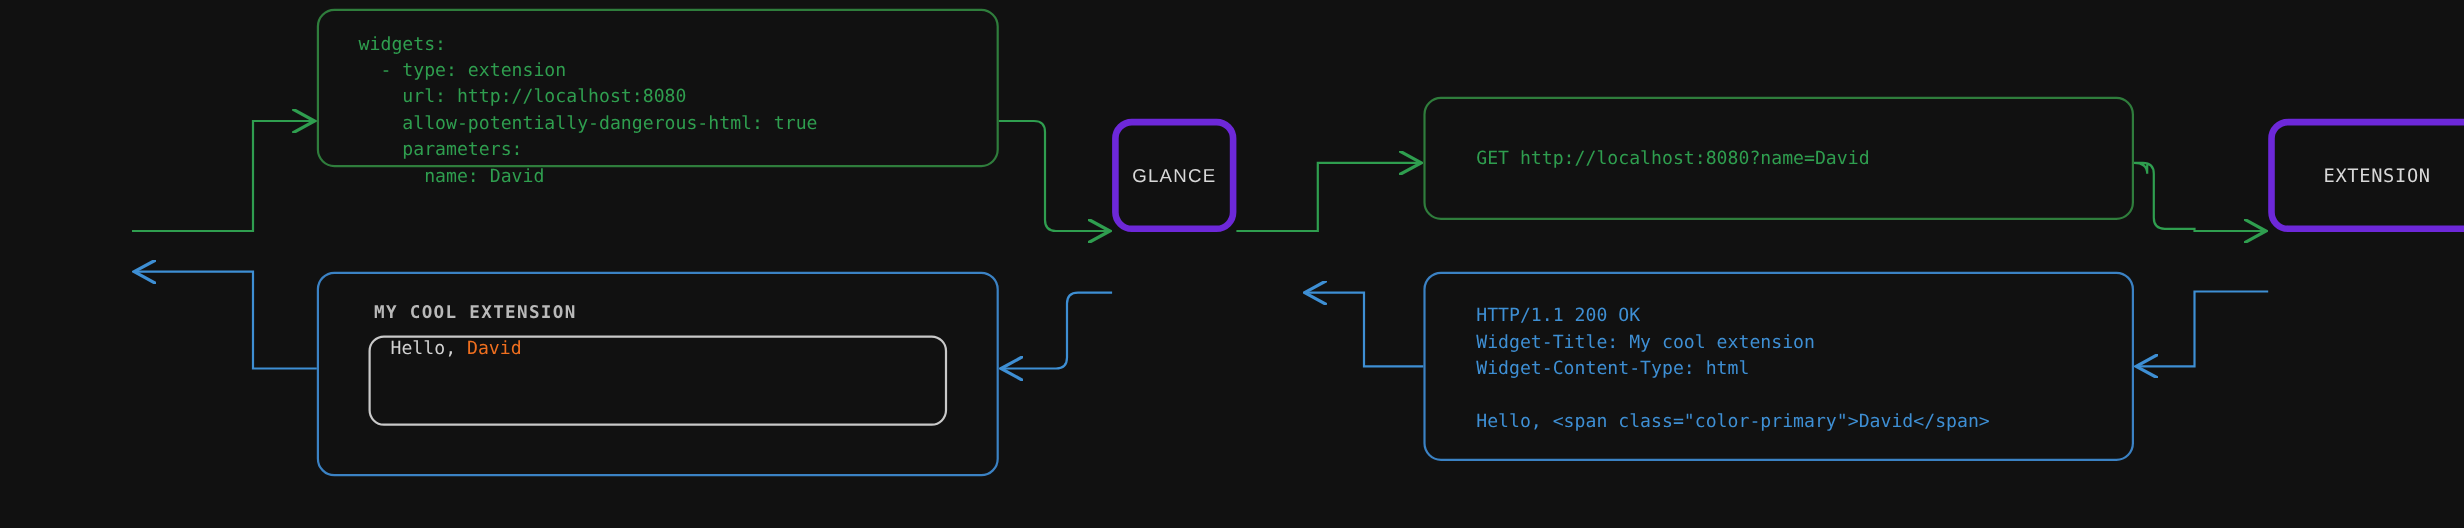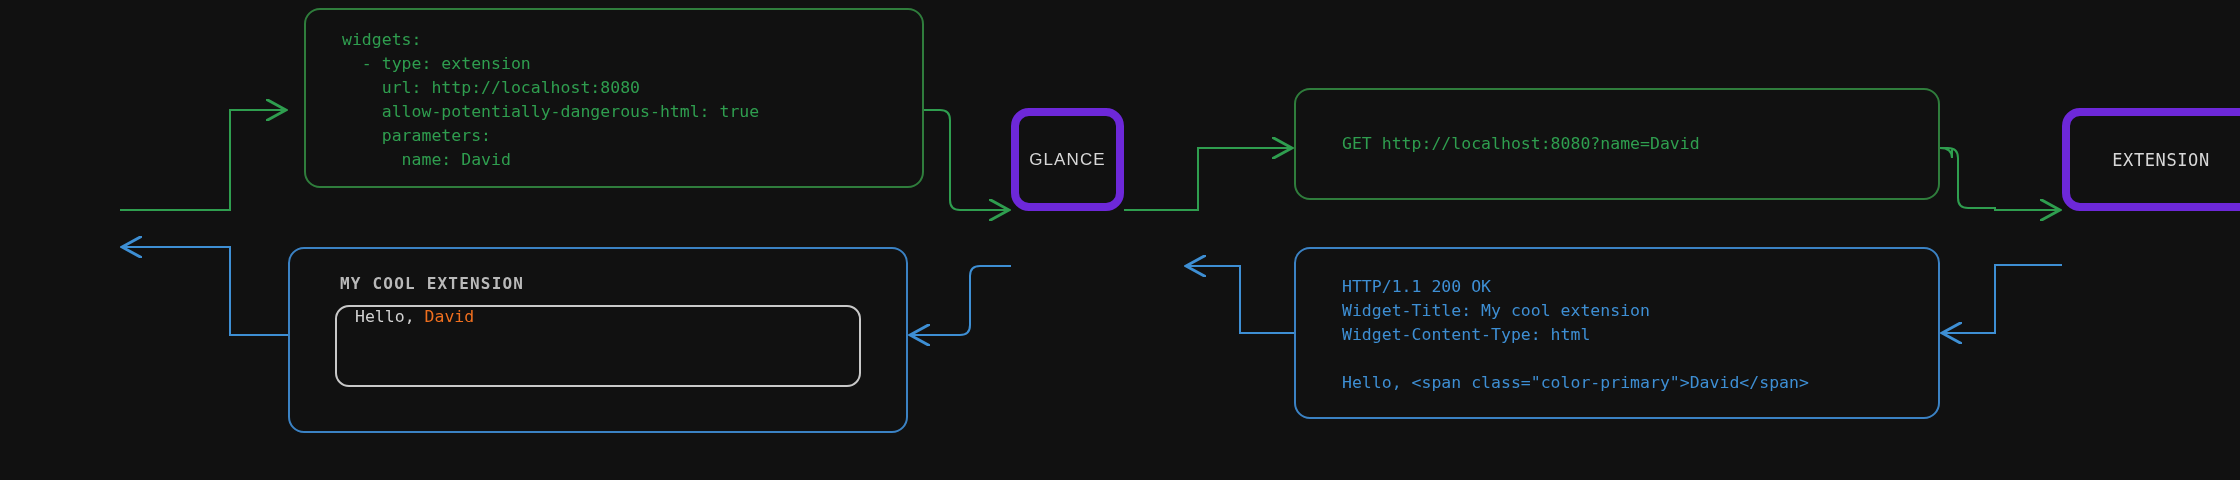--- a/index.html
+++ b/index.html
@@ -22,21 +22,21 @@
     top: 0;
     width: 2240px;
     height: 480px;
     pointer-events: none;
   }
 
   
   .node {
     position: absolute;
     box-sizing: border-box;
-    border: 8px solid #6d28d9;
+    border: 6px solid #6d28d9;
     border-radius: 18px;
     background: #111111;
     display: flex;
     align-items: center;
     justify-content: center;
     z-index: 3;
   }
   .node-label {
     color: #d8d8d8;
     letter-spacing: 0.4px;
@@ -72,21 +72,21 @@
   .code {
     font-family: "DejaVu Sans Mono", "Liberation Mono", monospace;
     font-size: 16.5px;
     line-height: 24px;
     white-space: pre;
     margin: 0;
   }
   .code.green { color: #2f9e4f; }
   .code.blue  { color: #3e8fd4; }
 
-  #panel-yaml  { left: 288px;  top: 8px;   width: 620px; height: 180px; padding-top: 18px; padding-left: 36px; margin-left: 16px; }
+  #panel-yaml  { left: 288px;  top: 8px;   width: 620px; height: 144px; padding-top: 18px; padding-left: 36px; }
   #panel-get   { left: 1294px; top: 88px;  width: 646px; height: 112px;  display: flex; align-items: center; padding-left: 46px; }
   #panel-resp  { left: 1294px; top: 247px; width: 646px; height: 172px; padding-left: 46px; padding-top: 26px; }
   #panel-widget{ left: 288px;  top: 247px; width: 620px; height: 186px; padding: 0; }
 
   
   .widget-inner {
     position: absolute;
     left: 45px;
     top: 25px;
     right: 45px;

